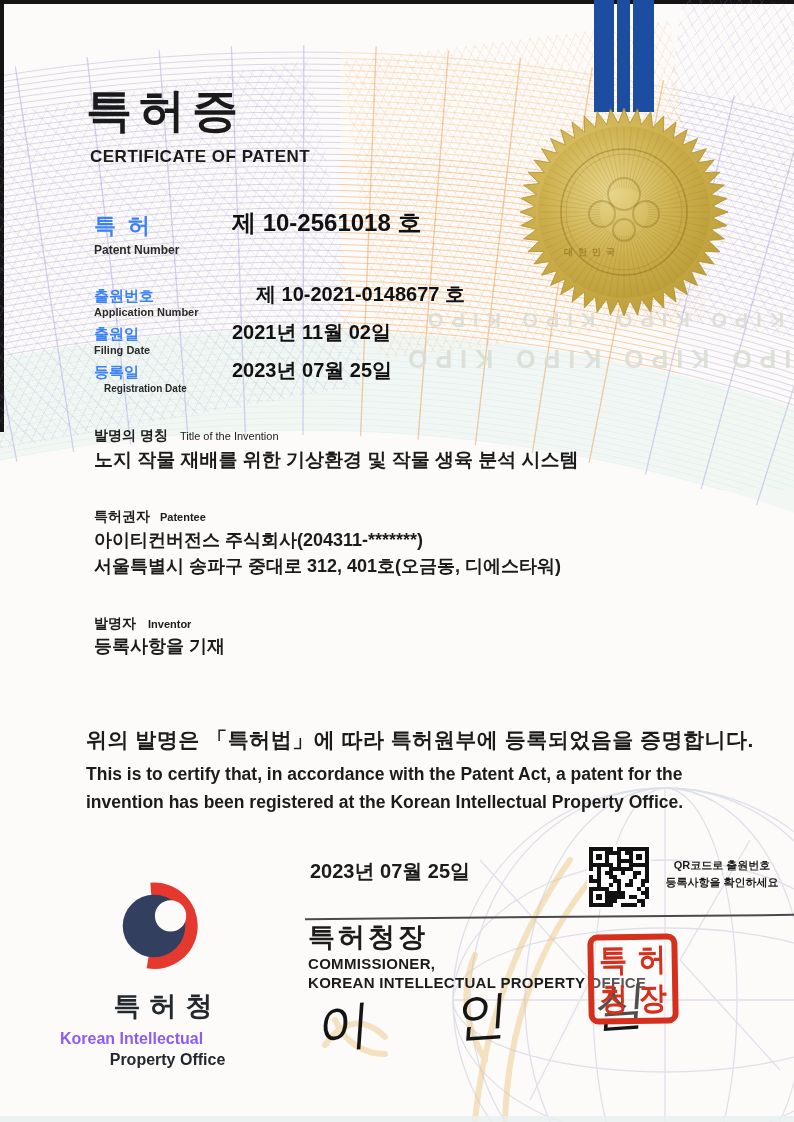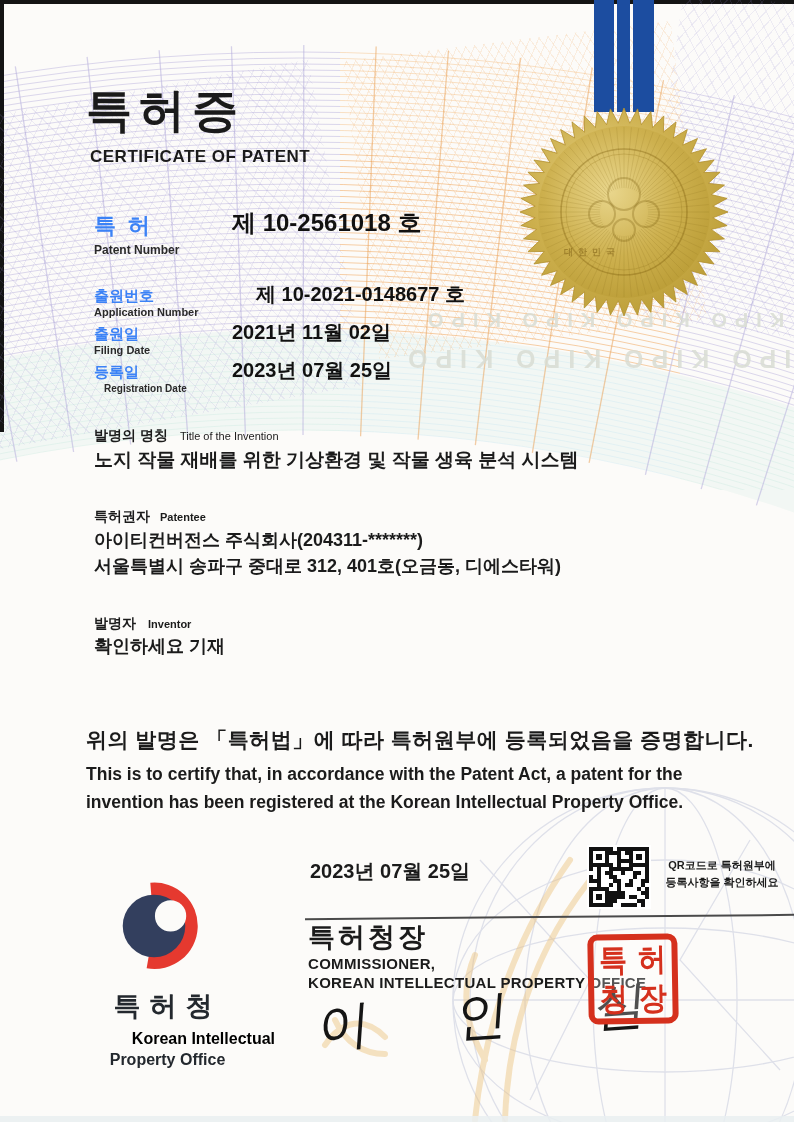--- a/index.html
+++ b/index.html
@@ -83,21 +83,21 @@
     letter-spacing:36px;transform:rotate(-4deg) skewX(-8deg);white-space:nowrap;}
   
   .seal{left:588px;top:934px;width:90px;height:90px;border:6px solid #d5301d;border-radius:10px;
     box-sizing:border-box;display:grid;grid-template-columns:1fr 1fr;z-index:3;
     transform:rotate(-1deg);background:rgba(255,255,255,.25);}
   .seal span{display:flex;align-items:center;justify-content:center;color:#d5301d;
     font-size:28px;font-weight:800;transform:scaleY(1.12);line-height:1;}
   
   #emblem-svg{left:108px;top:880px;z-index:2;}
   .issuer-ko{left:85px;top:988px;width:165px;text-align:center;font-size:27px;font-weight:700;letter-spacing:9px;color:#23282e;}
-  .issuer-en1{left:60px;top:1030px;width:215px;text-align:right;font-size:16px;font-weight:700;color:#000000;}
+  .issuer-en1{left:60px;top:1030px;width:215px;text-align:left;font-size:16px;font-weight:700;color:#8b5cf6;}
   .issuer-en2{left:60px;top:1051px;width:215px;text-align:center;font-size:16px;font-weight:700;color:#23282e;}
   
   #globe-svg{left:420px;top:770px;z-index:0;}
   #botanic-svg{left:280px;top:820px;z-index:0;}
 </style>
 </head>
 <body>
 
 <div class="page">
 
@@ -497,21 +497,21 @@
 
   <div class="abs content ptee-lab">
     <span>특허권자</span><span class="en">Patentee</span>
   </div>
   <div class="abs content ptee-name">아이티컨버전스 주식회사(204311-*******)</div>
   <div class="abs content ptee-addr">서울특별시 송파구 중대로 312, 401호(오금동, 디에스타워)</div>
 
   <div class="abs content invr-lab">
     <span>발명자</span><span class="en">Inventor</span>
   </div>
-  <div class="abs content invr-val">확인하세요 기재</div>
+  <div class="abs content invr-val">등록사항을 기재</div>
 
   <div class="abs content stmt-en">
     <span>This is to certify that, in accordance with the Patent Act, a patent for the</span><br>
     <span>invention has been registered at the Korean Intellectual Property Office.</span>
   </div>
   <div class="abs content stmt-ko">위의 발명은 「특허법」에 따라 특허원부에 등록되었음을 증명합니다.</div>
 
   <div class="abs content issue-date">2023년 07월 25일</div>
   <svg id="qr-svg" class="abs" width="64" height="64" viewBox="0 0 64 64">
       <rect width="64" height="64" fill="#fff"></rect>
@@ -595,21 +595,21 @@
         <rect x="6" y="6" width="12" height="12" fill="#fff"></rect>
         <rect x="9" y="9" width="6" height="6" fill="#111"></rect>
       <rect x="42" y="2" width="20" height="20" fill="#111"></rect>
         <rect x="46" y="6" width="12" height="12" fill="#fff"></rect>
         <rect x="49" y="9" width="6" height="6" fill="#111"></rect>
       <rect x="2" y="42" width="20" height="20" fill="#111"></rect>
         <rect x="6" y="46" width="12" height="12" fill="#fff"></rect>
         <rect x="9" y="49" width="6" height="6" fill="#111"></rect>
     </svg>
   <div class="abs content qr-cap">
-    <span>QR코드로 특허원부에</span><br>
+    <span>QR코드로 출원번호</span><br>
     <span>등록사항을 확인하세요</span>
   </div>
   <div class="abs content sign-line"></div>
 
   <div class="abs content comm-ko">특허청장</div>
   <div class="abs content comm-en1">COMMISSIONER,</div>
   <div class="abs content comm-en2">KOREAN INTELLECTUAL PROPERTY OFFICE</div>
   <div class="abs content signature">이 인 실</div>
 
   <div class="abs seal">

